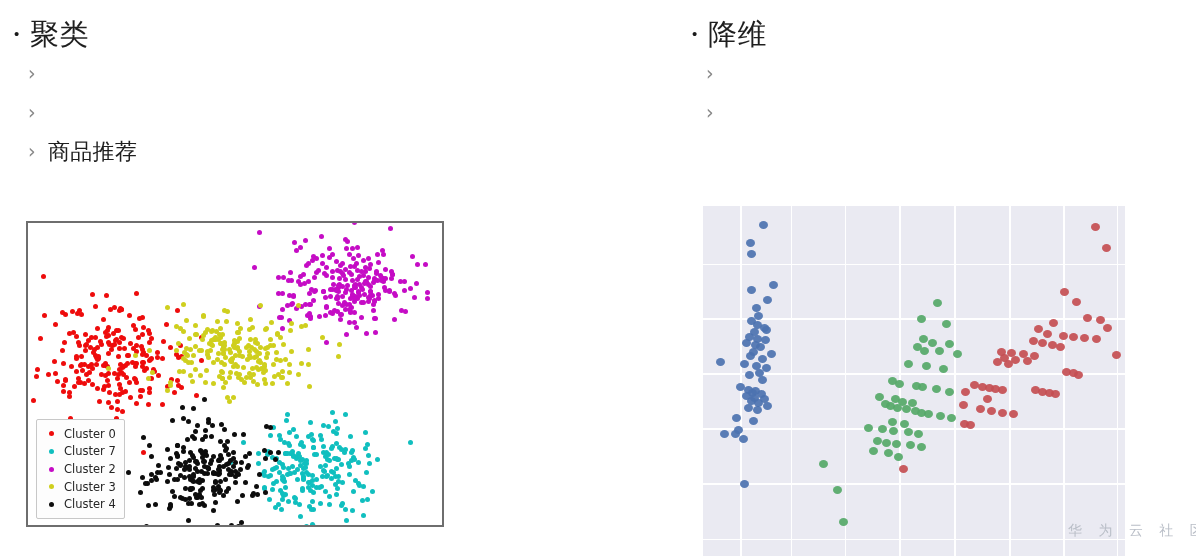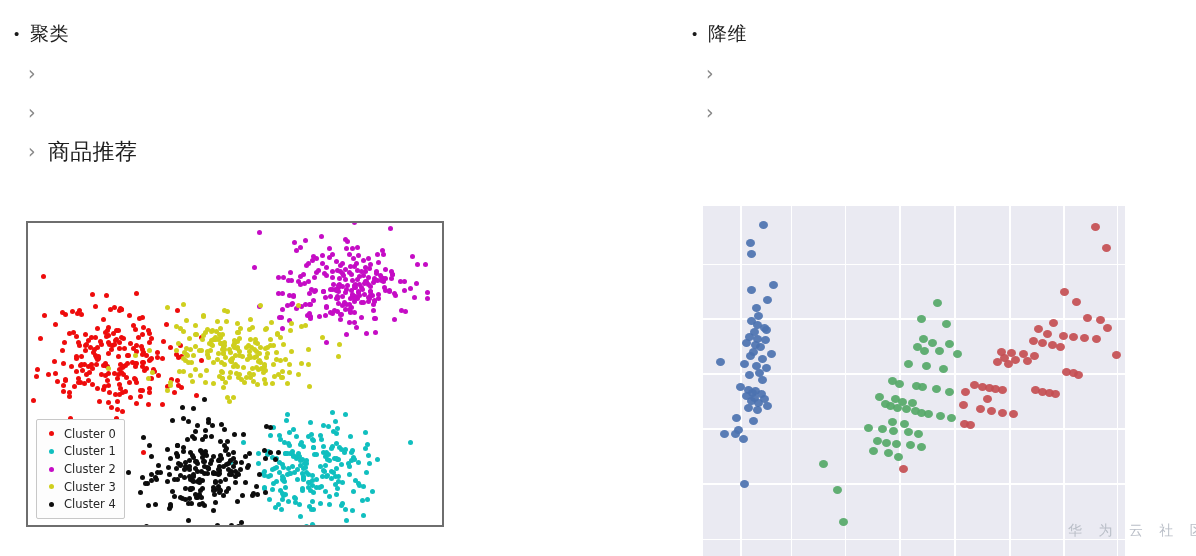--- a/index.html
+++ b/index.html
@@ -30,21 +30,21 @@
   }
   .bullet-dot {
     width: 16px;
     flex: 0 0 16px;
     font-size: 15px;
     line-height: 40px;
     color: #1a1a1a;
     text-align: left;
   }
   .bullet-label {
-    font-size: 19px;
+    font-size: 29px;
     line-height: 40px;
     color: #1f1f1f;
     letter-spacing: 0.5px;
     white-space: nowrap;
   }
 
   .sub-row {
     display: flex;
     align-items: flex-start;
     margin-left: 14px;
@@ -1287,21 +1287,21 @@
       <div class="pt" style="left: 226.344px; top: 261.299px; background: rgb(13, 13, 13);"></div>
       <div class="pt" style="left: 151.869px; top: 273.293px; background: rgb(13, 13, 13);"></div>
     </div>
   <div class="legend-box" id="cluster-legend">
       <div class="legend-item">
         <span class="legend-swatch" style="background: rgb(238, 12, 12);"></span>
         <span class="legend-text">Cluster 0</span>
       </div>
       <div class="legend-item">
         <span class="legend-swatch" style="background: rgb(16, 191, 191);"></span>
-        <span class="legend-text">Cluster 1</span>
+        <span class="legend-text">Cluster 7</span>
       </div>
       <div class="legend-item">
         <span class="legend-swatch" style="background: rgb(197, 12, 197);"></span>
         <span class="legend-text">Cluster 2</span>
       </div>
       <div class="legend-item">
         <span class="legend-swatch" style="background: rgb(207, 207, 30);"></span>
         <span class="legend-text">Cluster 3</span>
       </div>
       <div class="legend-item">

